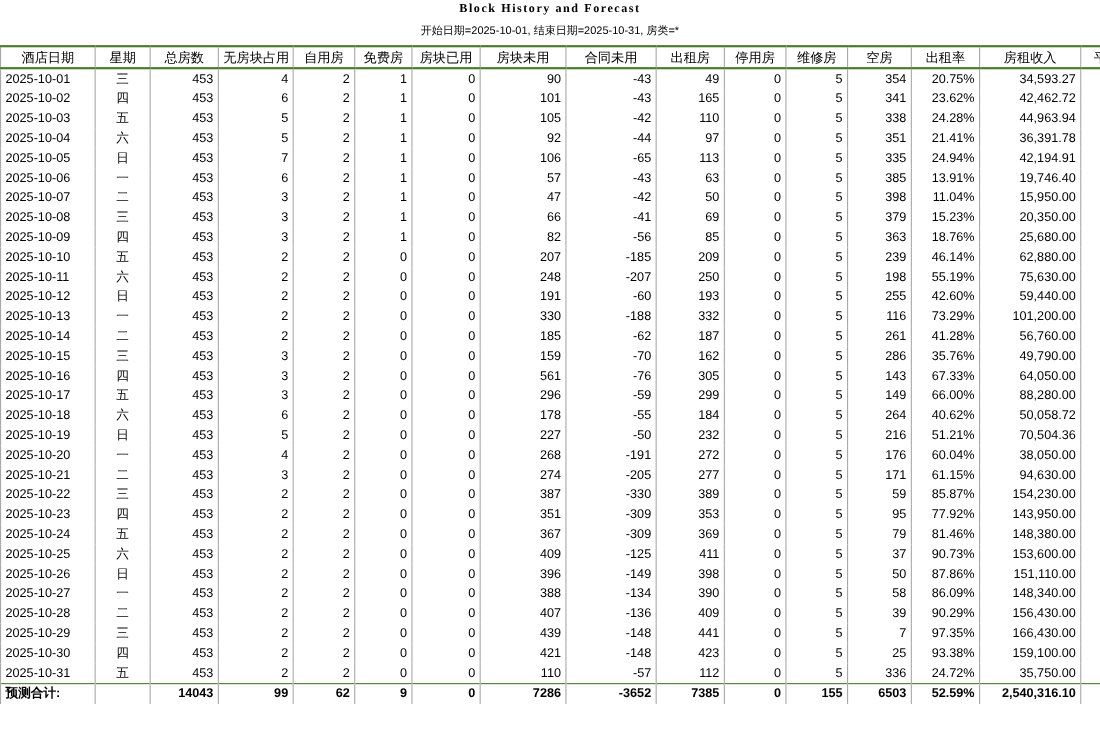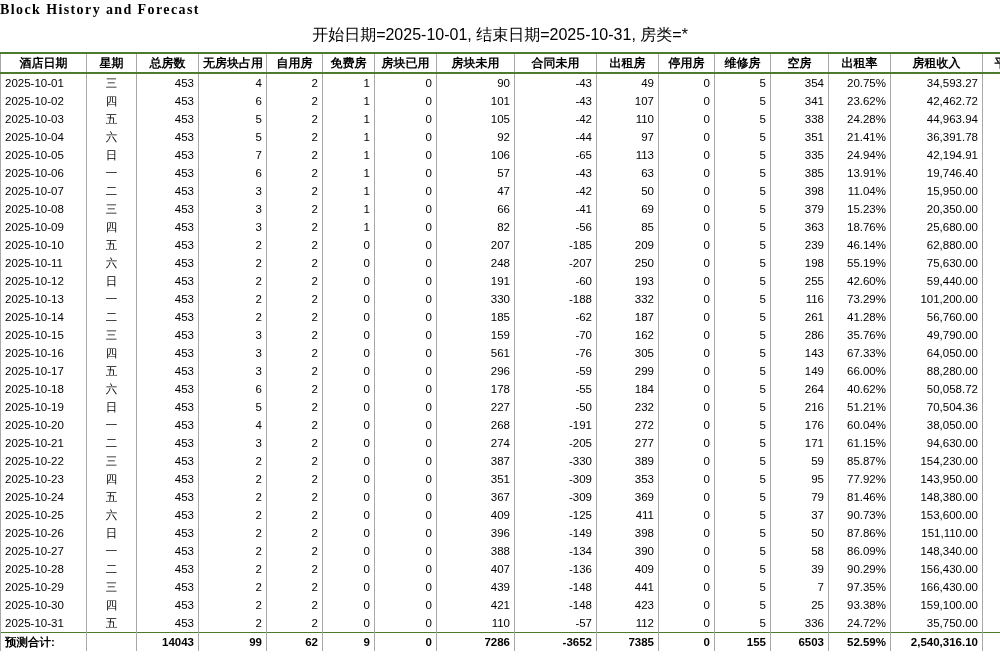--- a/index.html
+++ b/index.html
@@ -13,29 +13,30 @@
   .page{position:relative;width:1000px;height:667px;}
 
   .title{
     text-align:center;
     font-size:17px;
     font-weight:bold;
     margin-top:4px;
     letter-spacing:0.5px;
   }
   .subtitle{
-    font-size:14px;
+    text-align:center;
+    font-size:11px;
     font-weight:bold;
     letter-spacing:1.4px;
     margin-top:2px;
     font-family:"Liberation Serif","DejaVu Serif",serif;
   }
   .criteria{
     text-align:center;
-    font-size:16px;
+    font-size:10px;
     margin-top:7px;
     margin-bottom:6px;
   }
 
   table.grid{
     border-collapse:collapse;
     width:986px;
     margin:0 auto;
     font-size:11.5px;
     table-layout:fixed;
@@ -45,21 +46,21 @@
     border-right:1px solid #a8a8a8;
     padding:0 4px;
     height:18px;
     line-height:18px;
     white-space:nowrap;
     overflow:hidden;
   }
   thead th{
     border-top:2px solid #4c7a2e;
     border-bottom:2px solid #4c7a2e;
-    font-weight:bold;
+    font-weight:normal;
     text-align:center;
     height:21px;
     line-height:21px;
     font-size:12px;
   }
   tbody td{border-bottom:none;}
 
   .c-date{text-align:left;padding-left:4px;}
   .c-week{text-align:center;}
   .num{text-align:right;padding-right:6px;}
@@ -160,21 +161,21 @@
         <tr>
           <td class="c-date">2025-10-02</td>
           <td class="c-week">四</td>
           <td class="num">453</td>
           <td class="num">6</td>
           <td class="num">2</td>
           <td class="num">1</td>
           <td class="num">0</td>
           <td class="num">101</td>
           <td class="num">-43</td>
-          <td class="num">107</td>
+          <td class="num">165</td>
           <td class="num">0</td>
           <td class="num">5</td>
           <td class="num">341</td>
           <td class="num">23.62%</td>
           <td class="num">42,462.72</td>
           <td class="num">396.85</td>
         </tr>
         <tr>
           <td class="c-date">2025-10-03</td>
           <td class="c-week">五</td>

